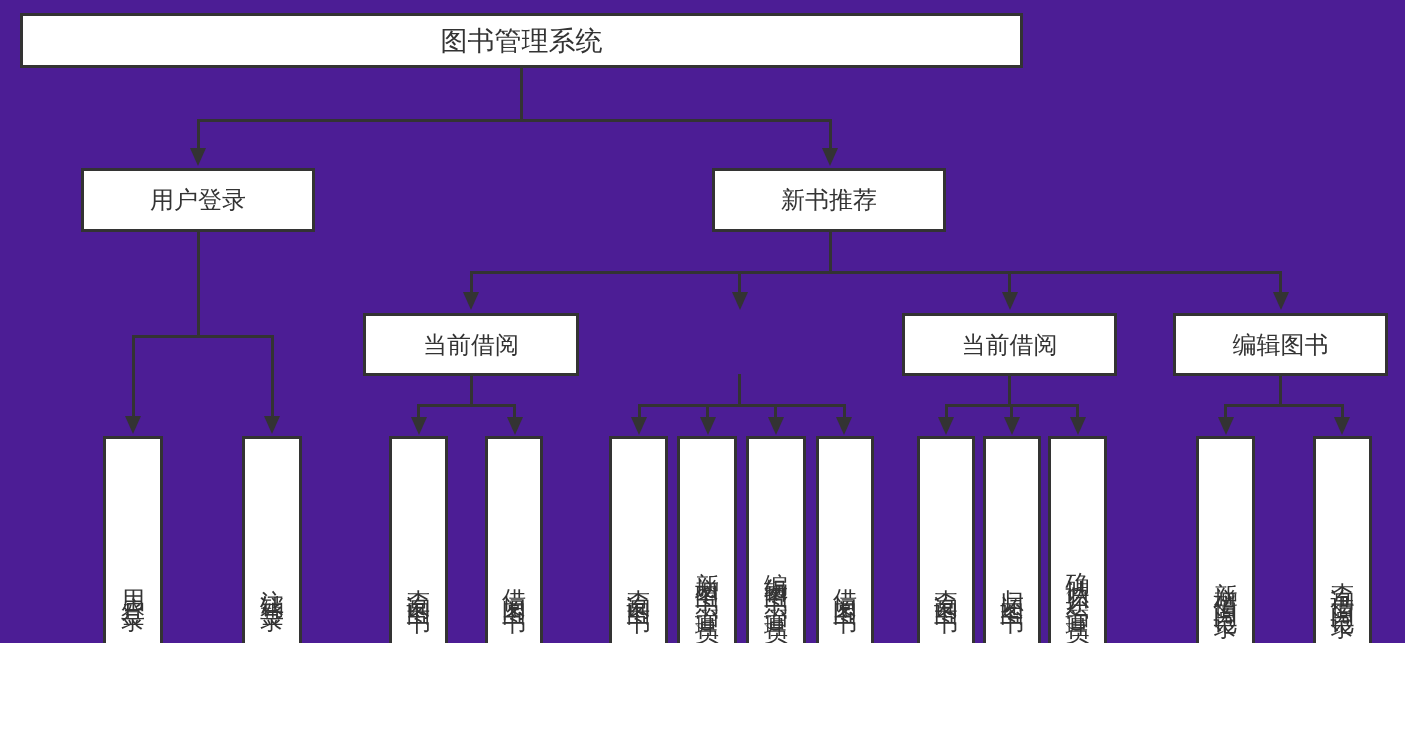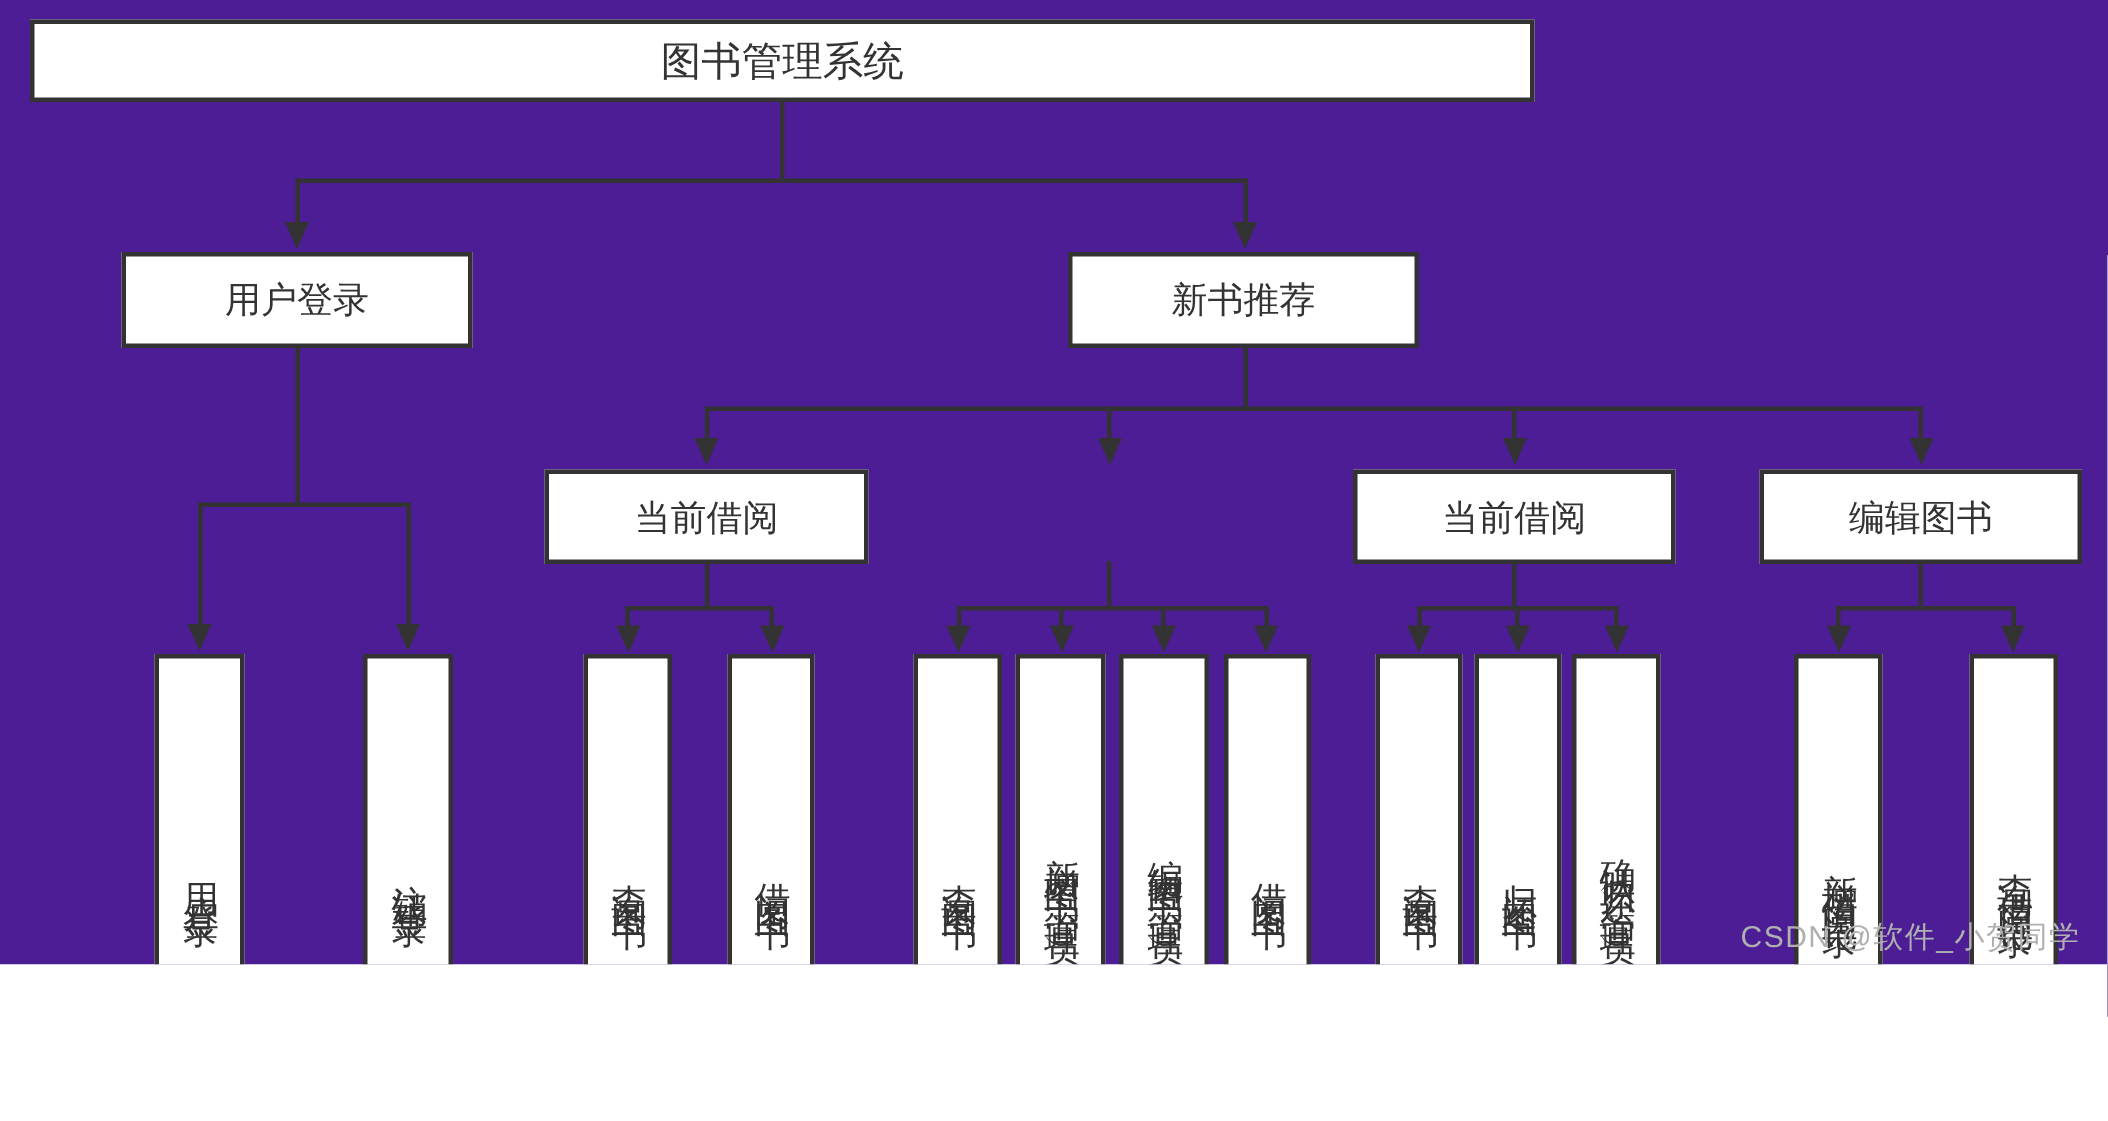--- a/index.html
+++ b/index.html
@@ -134,14 +134,13 @@
   <div class="box vbox" style="left:746px;top:436px;width:60px;height:296px;">编辑图书（管理员）</div>
   <div class="box vbox" style="left:816px;top:436px;width:58px;height:296px;">借阅图书</div>
 
   <div class="box vbox" style="left:917px;top:436px;width:58px;height:296px;">查询图书</div>
   <div class="box vbox" style="left:983px;top:436px;width:58px;height:296px;">归还图书</div>
   <div class="box vbox" style="left:1048px;top:436px;width:59px;height:296px;">确认归还（管理员）</div>
 
   <div class="box vbox" style="left:1196px;top:436px;width:59px;height:296px;">新增借阅记录</div>
   <div class="box vbox" style="left:1313px;top:436px;width:59px;height:296px;">查询借阅记录</div>
 
-  <div class="watermark">CSDN @软件_小贺同学</div>
 </div>
 
 </body></html>

